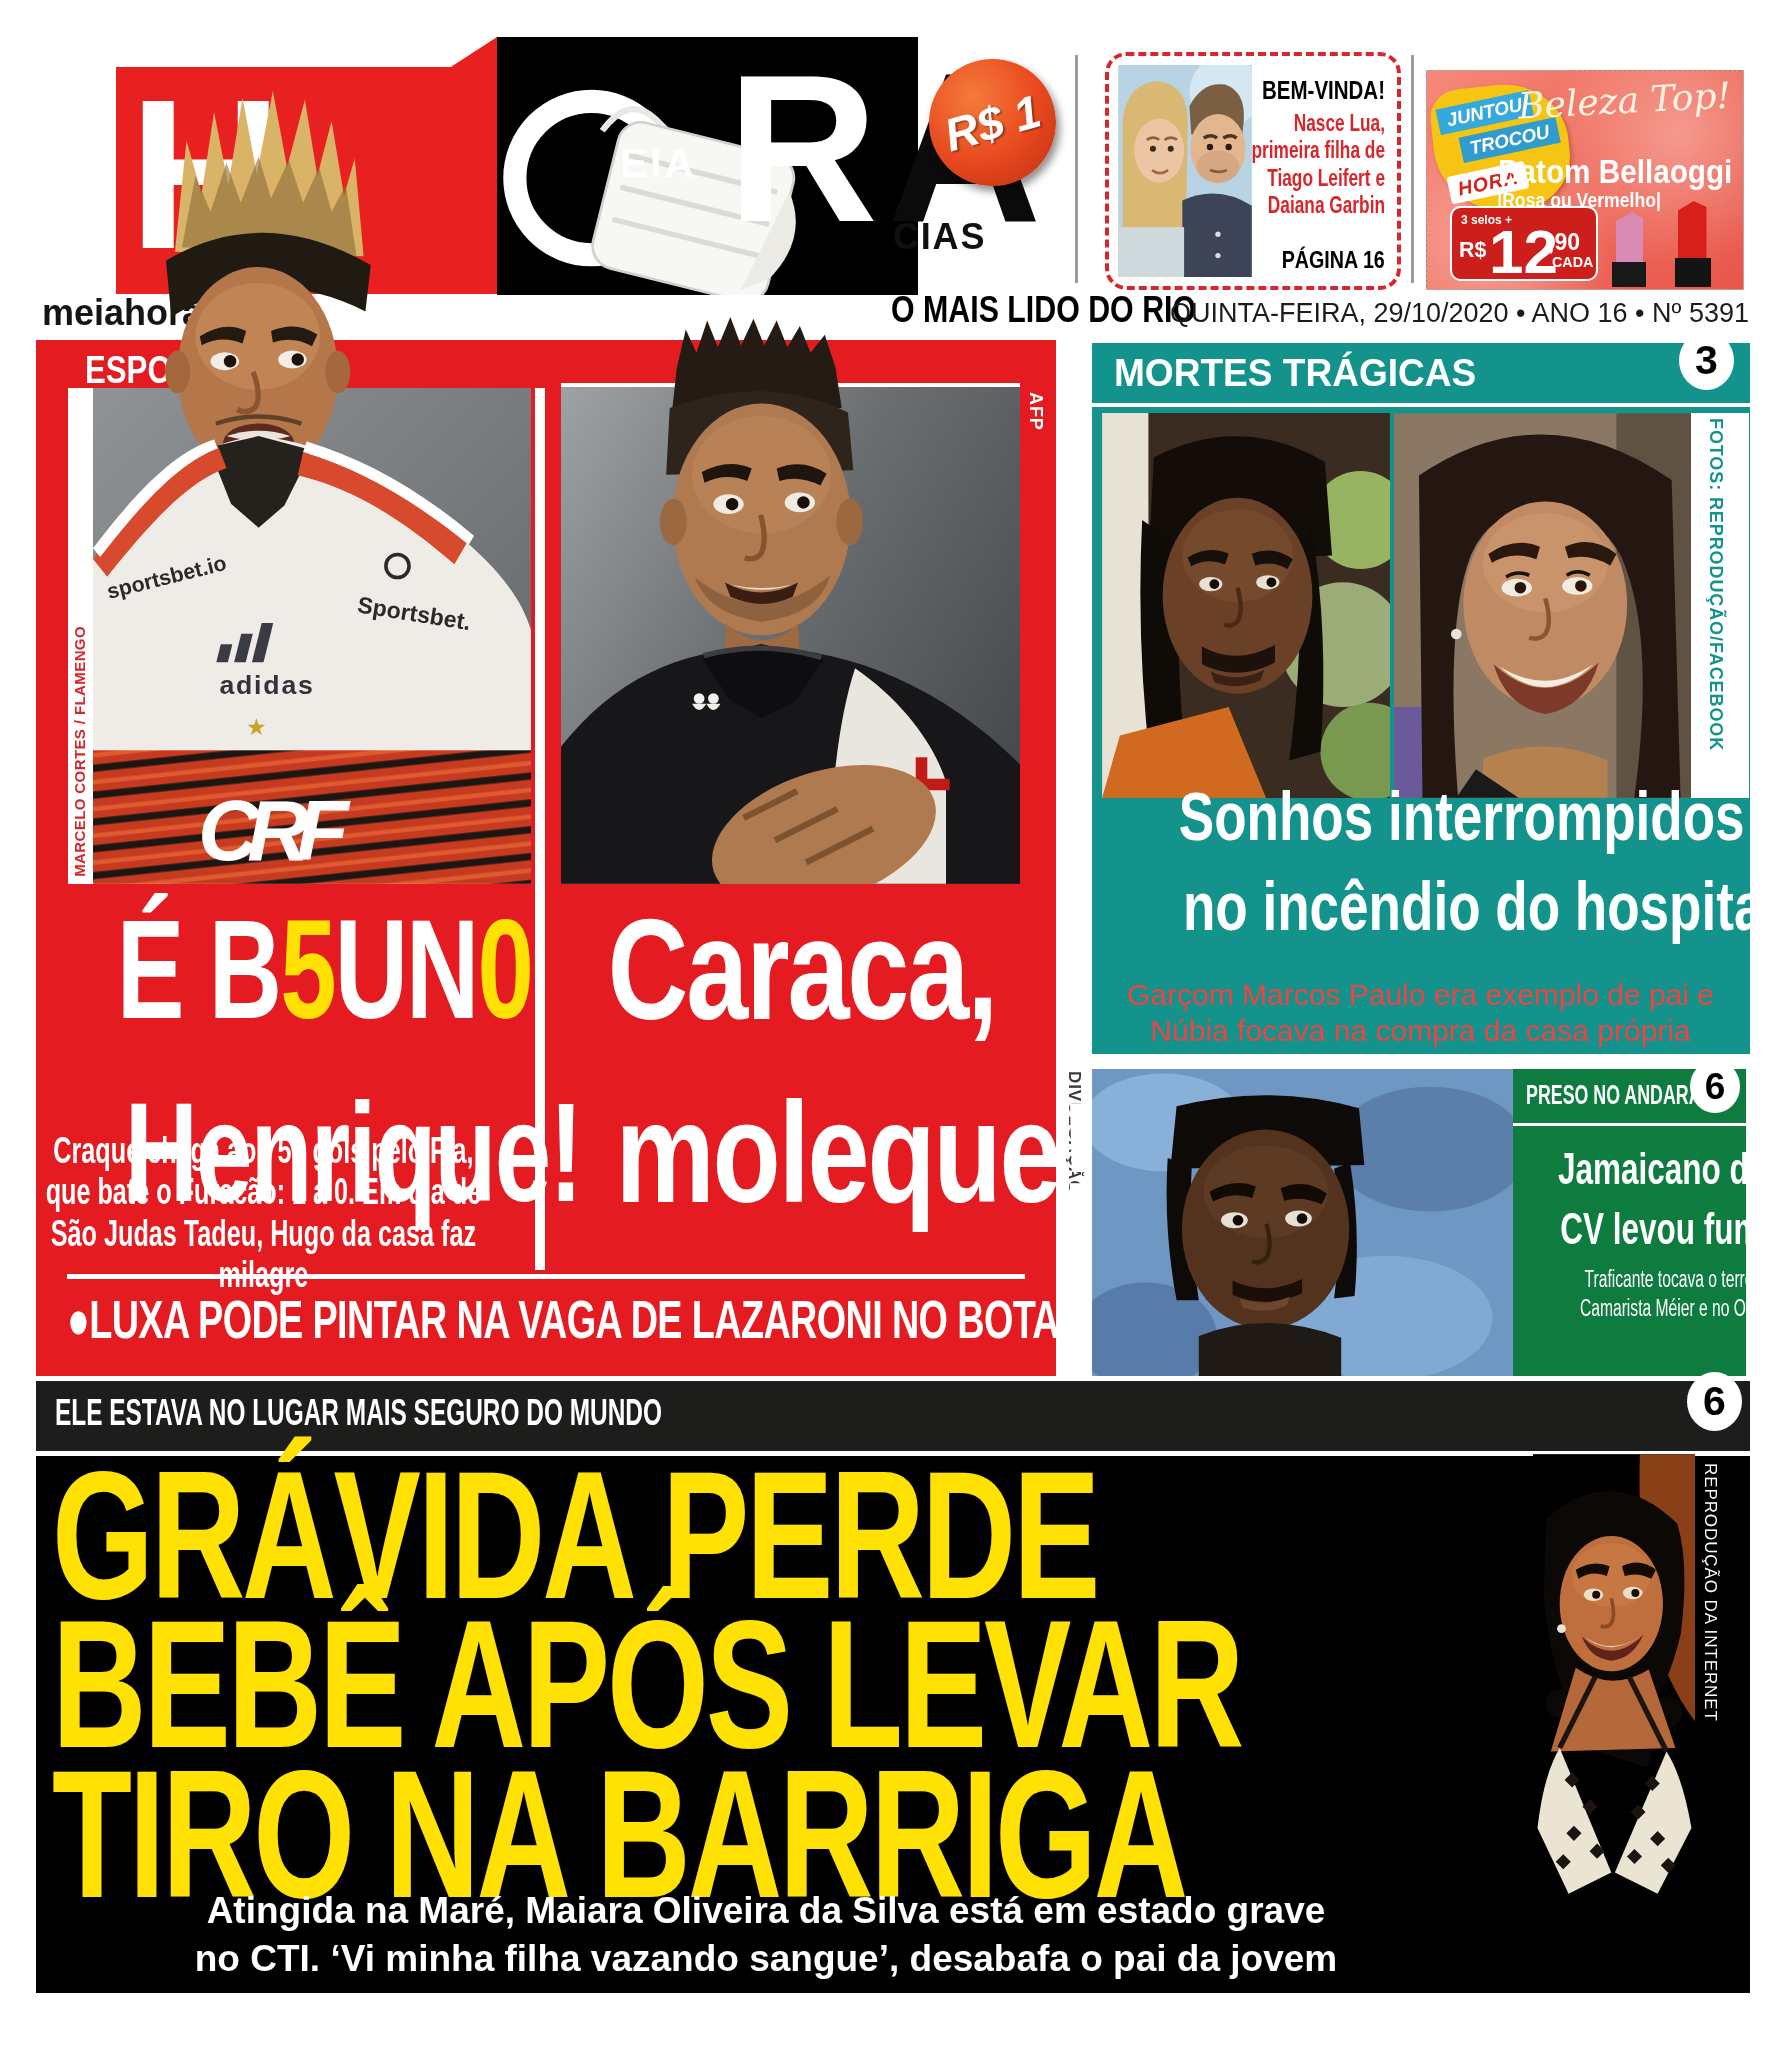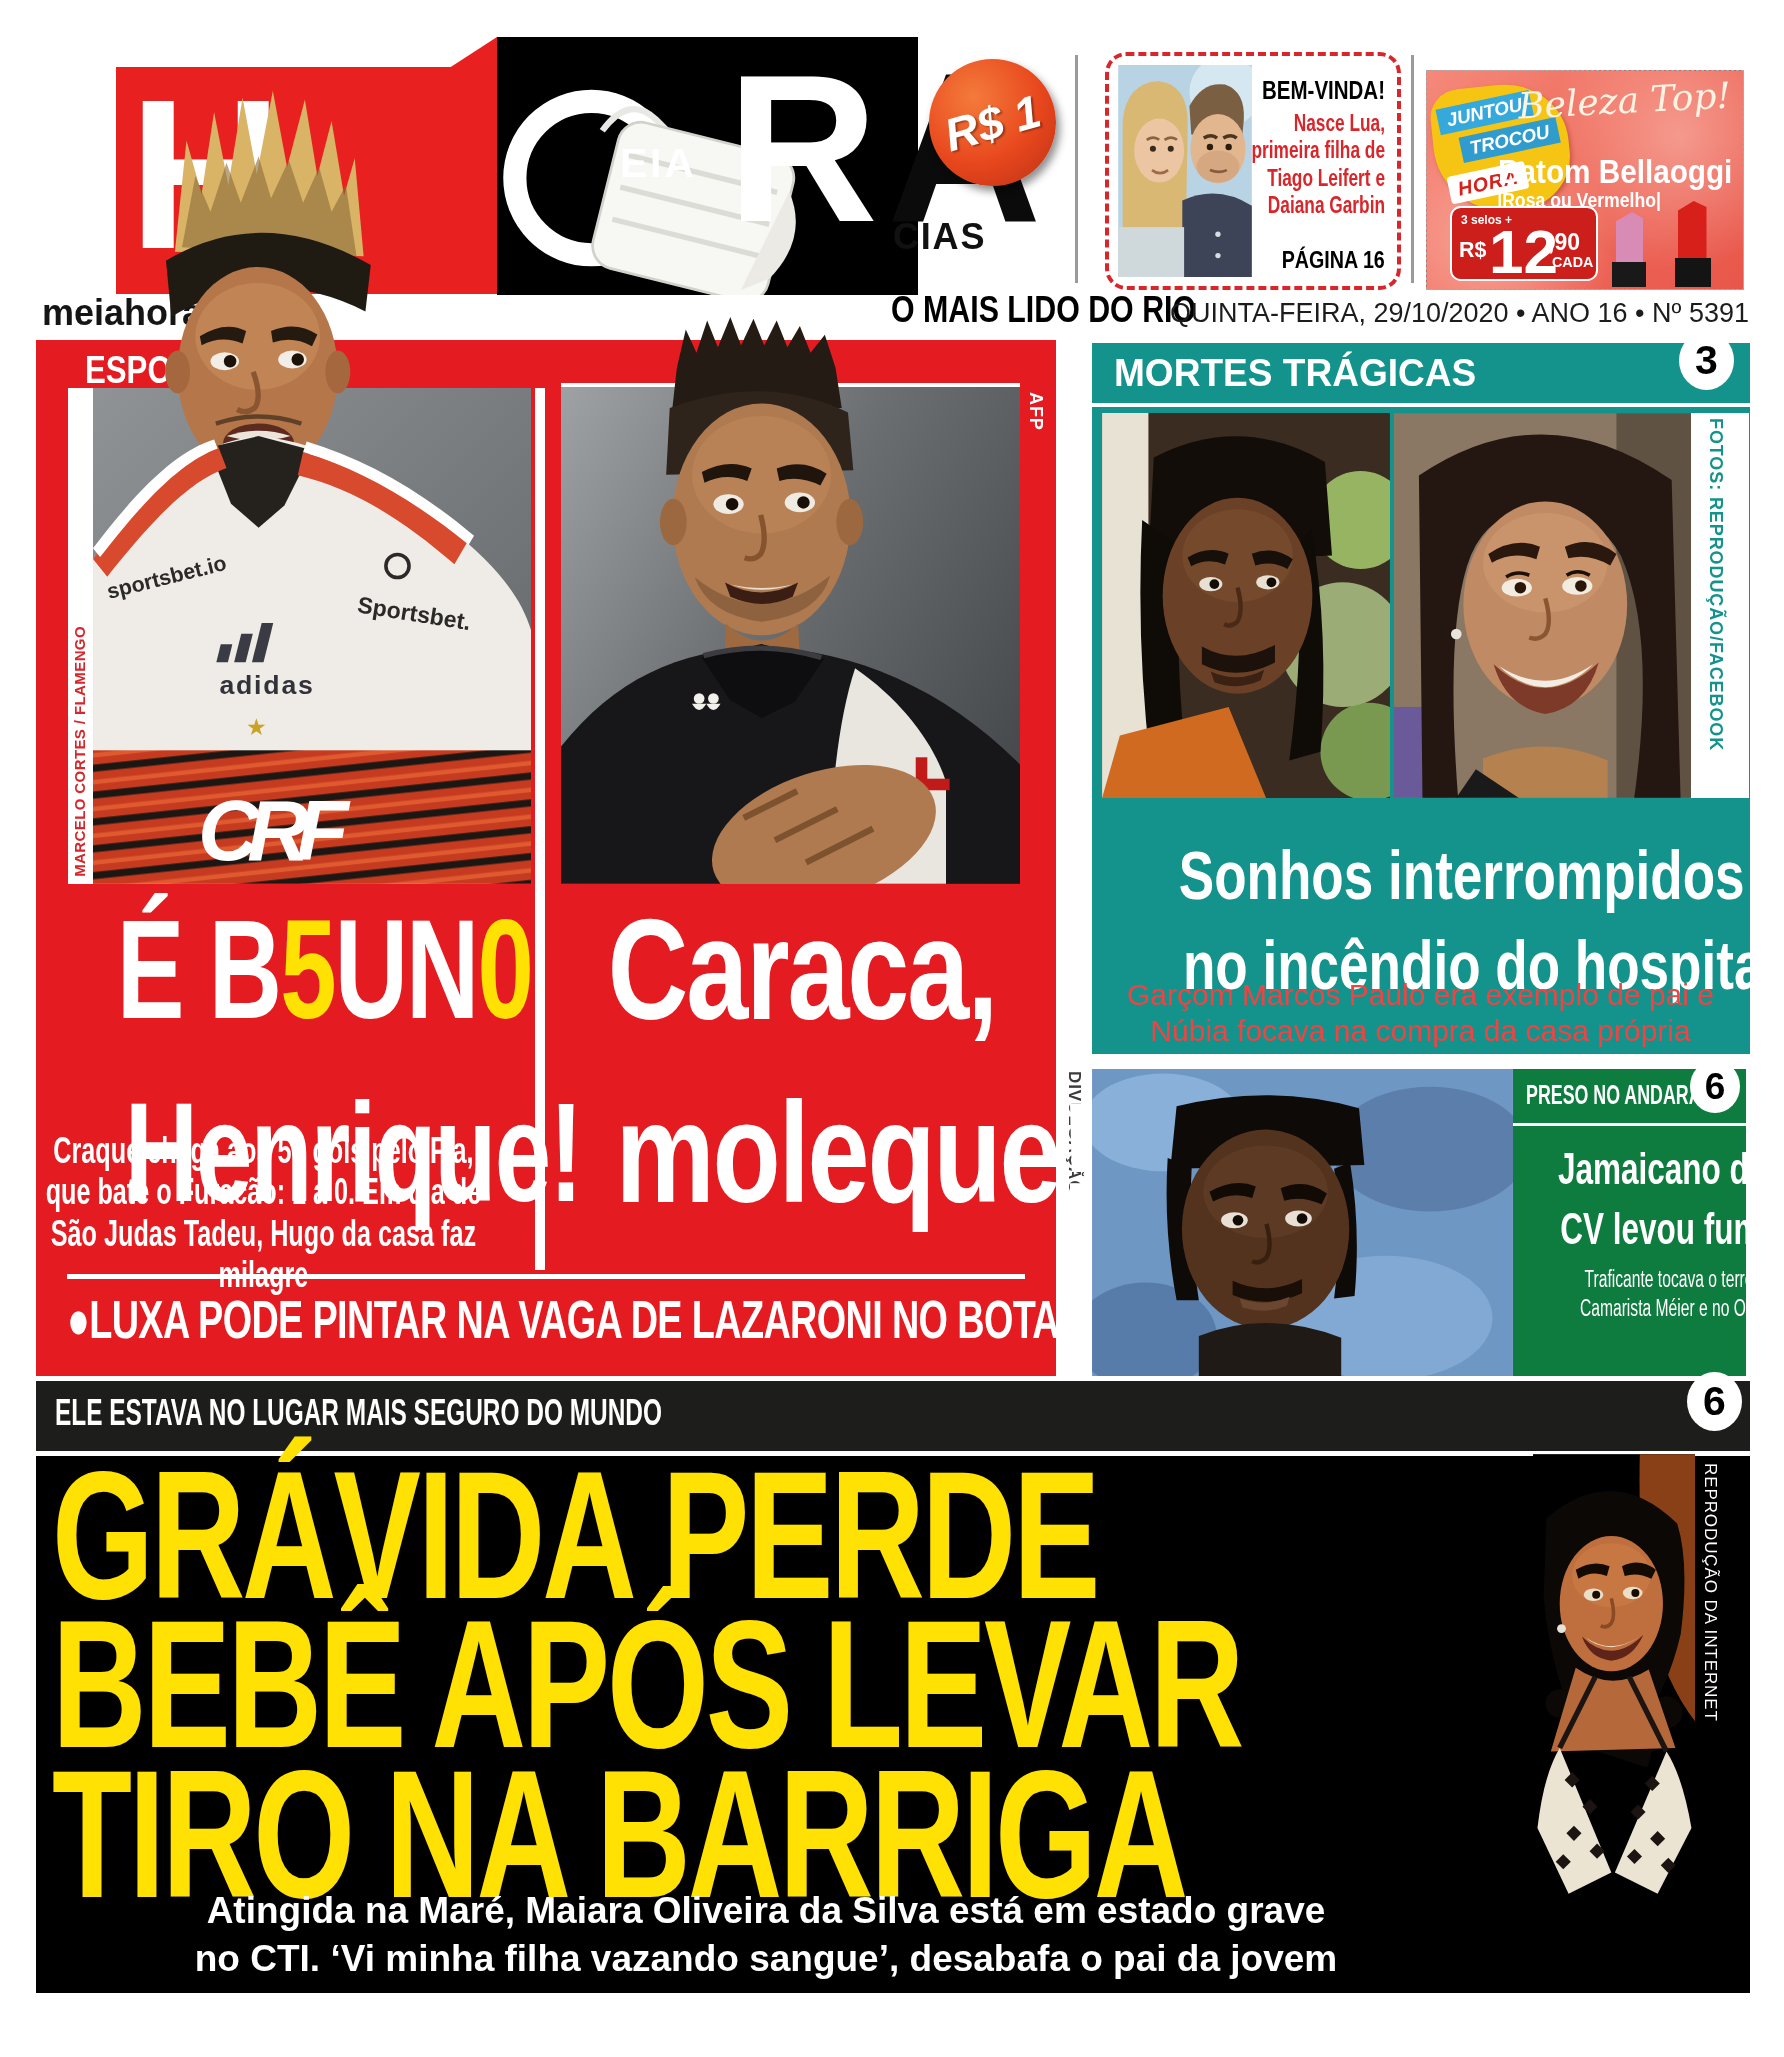--- a/index.html
+++ b/index.html
@@ -307,21 +307,21 @@
     <path d="M118,284 Q170,318 224,282 Q200,306 170,308 Q140,306 118,284 Z" fill="#f2ece2"></path>
     <circle cx="70" cy="248" r="6" fill="#e8e4da"></circle>
     <path d="M100,388 Q170,360 240,390 L240,432 L100,432 Z" fill="#b5814f"></path>
     <path d="M92,400 L140,432 L70,432 Z" fill="#1a1a1a"></path>
   </svg>
 
   <div class="abs" style="left:1691px;top:413px;width:58px;height:385px;background:#fff;z-index:2">
     <span class="vt b" style="position:absolute;left:14.3px;top:5.3px;font-size:18px;color:#13938c;letter-spacing:0.9px">FOTOS: REPRODUÇÃO/FACEBOOK</span>
   </div>
 
-  <div class="abs center" style="left:1099px;top:840px;width:643px;z-index:2">
+  <div class="abs center" style="left:1099px;top:781px;width:643px;z-index:2">
     <div style="line-height:71px">
       <span class="cx xb" style="font-size:68px;color:#fff;transform:scaleX(.78);transform-origin:50% 50%">Sonhos interrompidos</span>
     </div>
     <div style="line-height:71px">
       <span class="cx xb" style="font-size:68px;color:#fff;transform:scaleX(.78);transform-origin:50% 50%">no incêndio do hospital</span>
     </div>
   </div>
   <div class="abs center" style="left:1099px;top:977px;width:643px;z-index:2">
     <span style="font-size:30px;line-height:1.2;color:#ef4444">Garçom Marcos Paulo era exemplo de pai e Núbia focava na compra da casa própria</span>
   </div>

